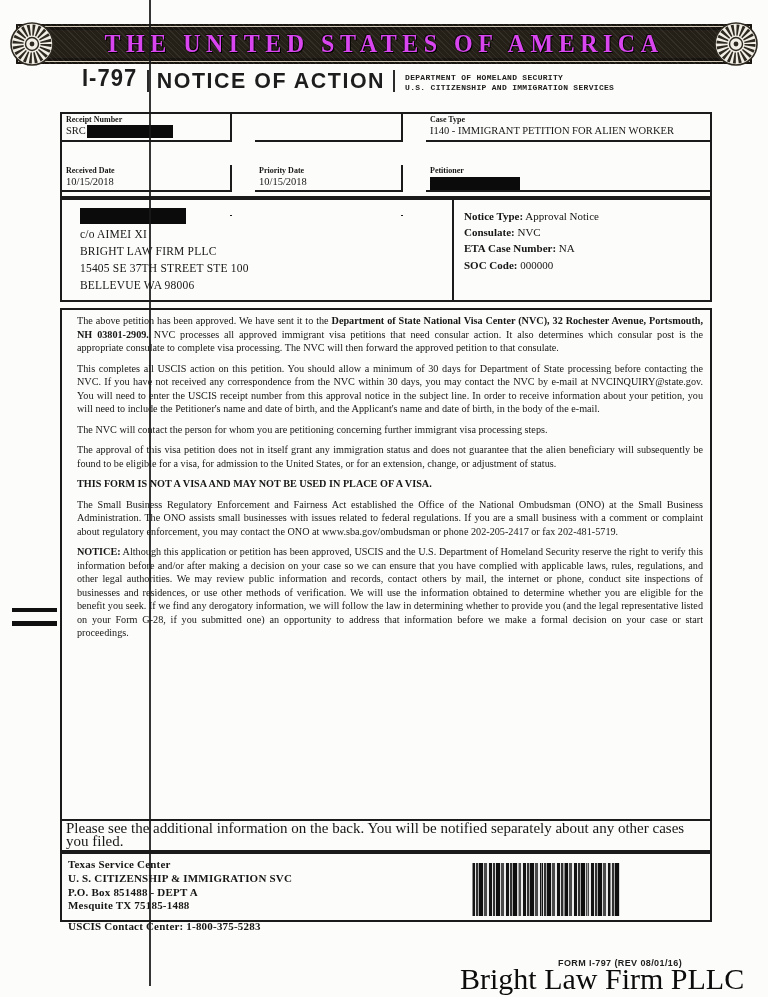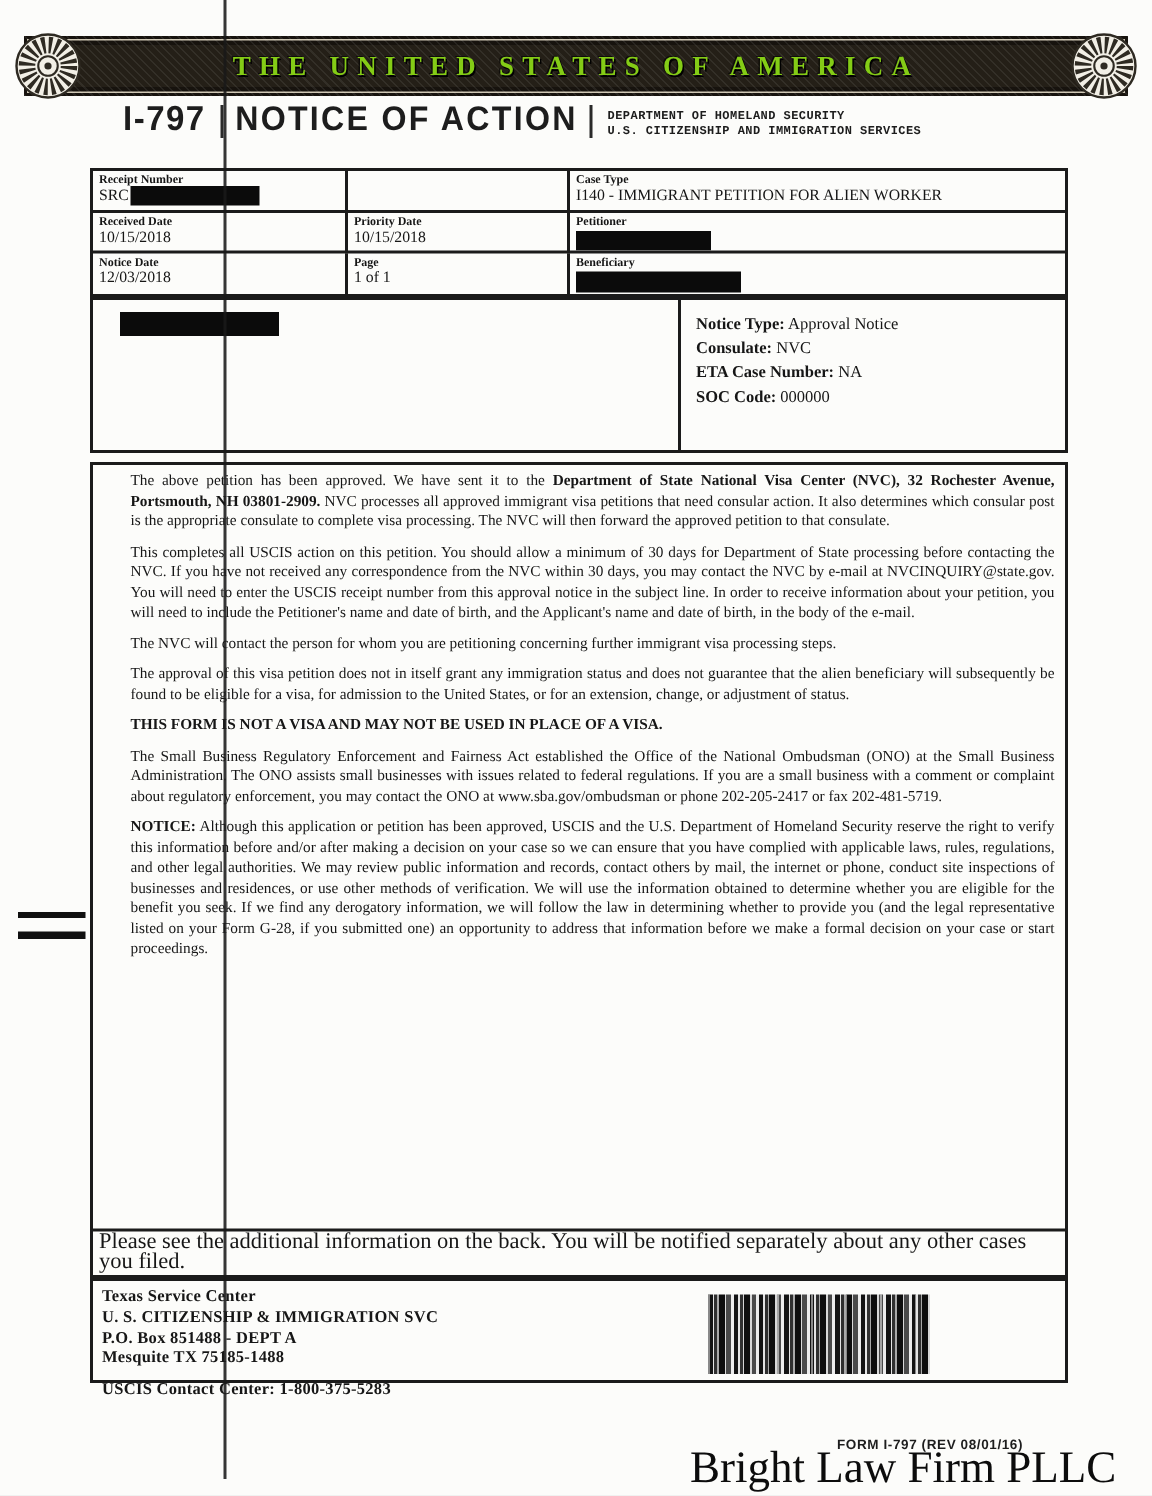--- a/index.html
+++ b/index.html
@@ -19,22 +19,22 @@
     background:#241f17;
     box-shadow:inset 0 0 0 2px #17130e, inset 0 0 0 3px #cfc7b4, inset 0 0 0 6px #17130e;
     display:flex;align-items:center;justify-content:center;z-index:2;
   }
   .banner::after{
     content:"";position:absolute;inset:0;
     background:repeating-linear-gradient(45deg, rgba(255,255,255,.07) 0 1px, transparent 1px 4px);
     pointer-events:none;
   }
   .banner-title{
-    font-family:"Liberation Serif",serif;font-weight:700;font-size:18px;line-height:26px;
-    letter-spacing:5.5px;color:#84cc16;white-space:nowrap;
+    font-family:"Liberation Serif",serif;font-weight:700;font-size:24px;line-height:26px;
+    letter-spacing:5.5px;color:#d946ef;white-space:nowrap;
     text-shadow:1px 1px 0 #000, -1px -1px 0 rgba(0,0,0,.6);
     transform:scaleY(1.02);z-index:3;
   }
   .rosette{position:absolute;top:-3px;width:46px;height:46px;z-index:4;}
   .rosette-left{left:-7px;}
   .rosette-right{right:-7px;}
   
   .form-header{position:absolute;left:82px;top:64px;height:28px;display:flex;align-items:flex-end;z-index:2;}
   .form-number{
     font-family:"Liberation Sans",sans-serif;font-weight:700;font-size:22px;letter-spacing:1px;
@@ -43,21 +43,21 @@
   .hdr-divider{width:2px;height:22px;background:#2a2a2a;margin:0 10px;}
   .form-title{
     font-family:"Liberation Sans",sans-serif;font-weight:700;font-size:21px;letter-spacing:1.5px;
     color:#1d1d1d;transform:scale(1.02,1.08);white-space:nowrap;
   }
   .agency{font-family:Liberation Mono, monospace;font-weight:700;font-size:8px;line-height:9.5px;letter-spacing:.3px;color:#1d1d1d;}
   
   .case-table{
     position:absolute;left:60px;top:112px;width:652px;height:86px;
     border:2px solid #1b1b1b;box-sizing:border-box;background:transparent;
-    display:grid;grid-template-columns:170px 148px 1fr;grid-template-rows:28px 27px 1fr;z-index:2;
+    display:grid;grid-template-columns:170px 148px 1fr;grid-template-rows:28px 27px 1fr;z-index:2;gap:23px;
   }
   .cell{border-right:2px solid #1b1b1b;border-bottom:2px solid #1b1b1b;padding:1px 4px 0 4px;box-sizing:border-box;overflow:hidden;}
   .cell.last-col{border-right:none;}
   .cell.last-row{border-bottom:none;}
   .cell-label{font-size:8px;font-weight:700;line-height:9px;}
   .cell-value{font-size:10.5px;line-height:13px;white-space:nowrap;}
   .redact{display:inline-block;background:#0b0b0b;vertical-align:middle;}
   .redact-receipt{width:86px;height:13px;margin-left:1px;}
   .redact-petitioner{width:90px;height:13px;margin-top:2px;}
   .redact-beneficiary{width:110px;height:14px;margin-top:2px;}
@@ -73,21 +73,21 @@
   .notice-cell{border-left:2px solid #1b1b1b;padding:8px 6px 0 10px;box-sizing:border-box;}
   .notice-line{font-size:11px;line-height:16.2px;}
   .notice-line b{font-weight:700;}
   
   .main-box{
     position:absolute;left:60px;top:308px;width:652px;height:544px;
     border:2px solid #1b1b1b;box-sizing:border-box;z-index:2;
   }
   .body-text{padding:4px 7px 0 7px;}
   .body-text p{
-    margin:0 0 7px 18px;font-size:10.2px;line-height:13.5px;text-align:justify;
+    margin:0 0 7px 8px;font-size:10.2px;line-height:13.5px;text-align:justify;
   }
   .body-text p b{font-weight:700;}
   .please-see{
     position:absolute;left:0;right:0;bottom:0;border-top:2px solid #1b1b1b;
     padding:1px 4px 2px 4px;font-size:15px;line-height:13px;
   }
   
   .bottom-box{
     position:absolute;left:60px;top:852px;width:652px;height:70px;
     border:2px solid #1b1b1b;box-sizing:border-box;z-index:2;
@@ -189,20 +189,26 @@
     </div>
     <div class="cell last-col last-row">
       <div class="cell-label">Beneficiary</div>
       <div class="cell-value"><span class="redact redact-beneficiary"></span></div>
     </div>
   </div>
 
   <div class="strip">
     <div class="addr-cell">
       <span class="redact-name"></span>
+      <div id="addr-lines">
+          <div class="addr-line">c/o AIMEI XI</div>
+          <div class="addr-line">BRIGHT LAW FIRM PLLC</div>
+          <div class="addr-line">15405 SE 37TH STREET STE 100</div>
+          <div class="addr-line">BELLEVUE  WA  98006</div>
+        </div>
     </div>
     <div class="notice-cell">
       <div id="notice-lines">
           <div class="notice-line"><b>Notice Type:</b> Approval Notice</div>
           <div class="notice-line"><b>Consulate:</b> NVC</div>
           <div class="notice-line"><b>ETA Case Number:</b> NA</div>
           <div class="notice-line"><b>SOC Code:</b> 000000</div>
         </div>
     </div>
   </div>

